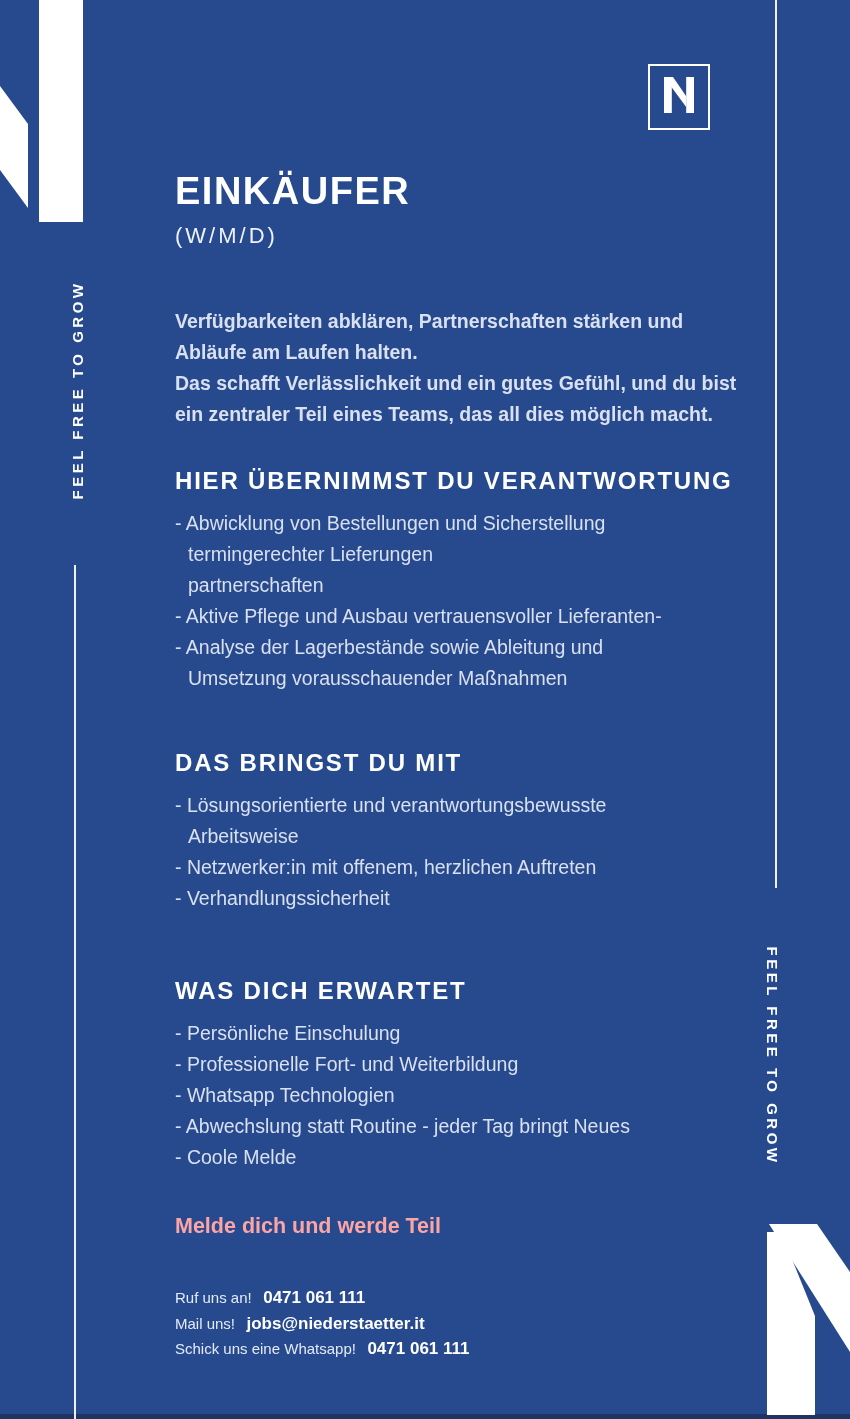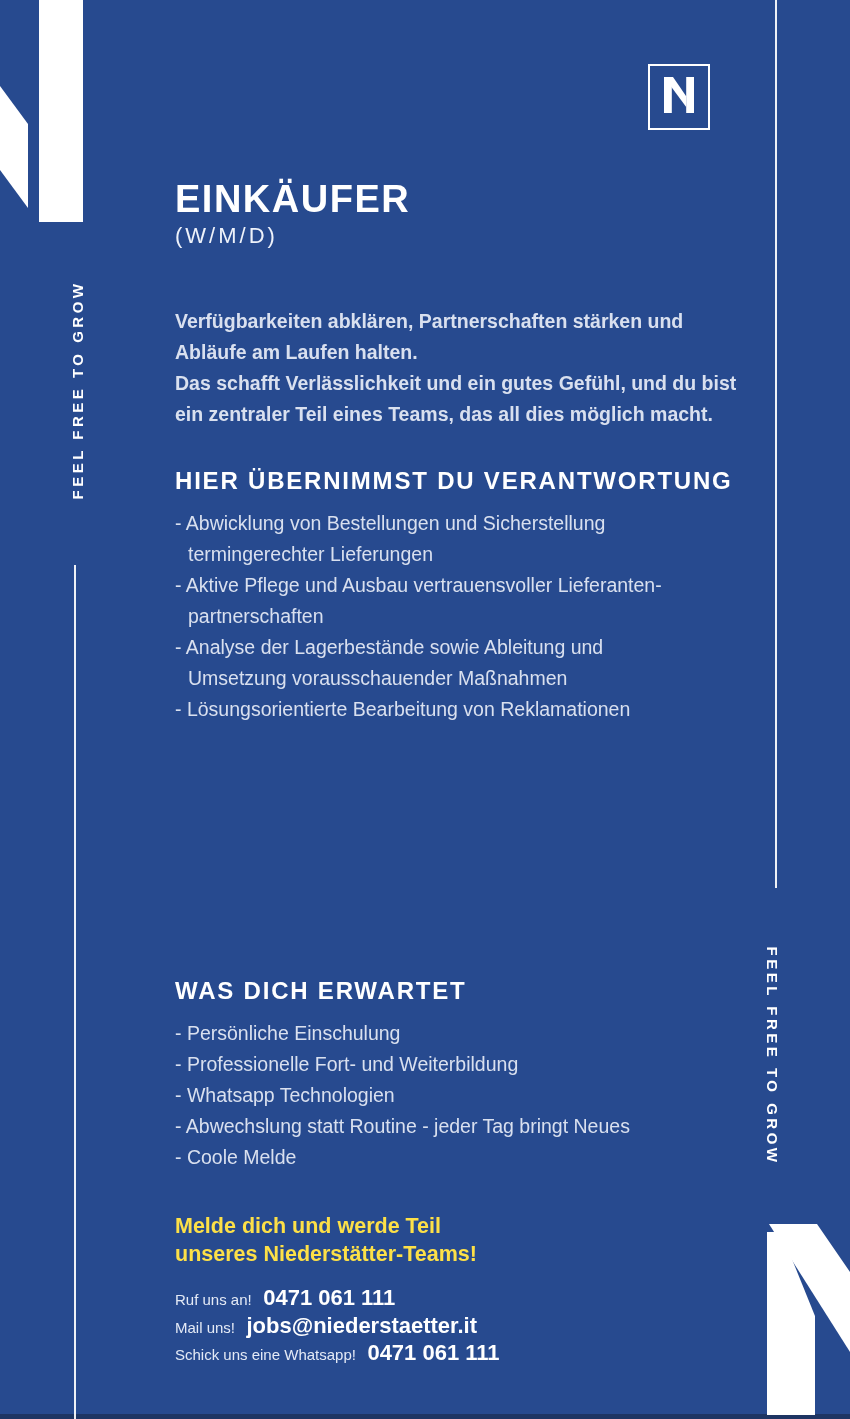--- a/index.html
+++ b/index.html
@@ -18,37 +18,37 @@
   .vtext{position:absolute;white-space:nowrap;font-weight:bold;font-size:15px;letter-spacing:3.5px;color:#ffffff;z-index:3;}
   .vtext-left{left:77px;top:390px;transform:translate(-50%,-50%) rotate(-90deg);}
   .vtext-right{left:772px;top:1056px;transform:translate(-50%,-50%) rotate(90deg);}
   
   .logo-box{
     position:absolute;left:648px;top:64px;width:62px;height:66px;
     border:2.5px solid #ffffff;box-sizing:border-box;
     display:flex;align-items:center;justify-content:center;z-index:3;
   }
   
-  .title{position:absolute;left:175px;top:170px;font-size:38px;font-weight:bold;letter-spacing:1.5px;z-index:4;margin-top:8px;}
+  .title{position:absolute;left:175px;top:170px;font-size:38px;font-weight:bold;letter-spacing:1.5px;z-index:4;}
   .subtitle{position:absolute;left:175px;top:223px;font-size:22px;letter-spacing:3px;font-weight:400;color:#eef2fa;z-index:4;text-align:right;}
   
   .block{position:absolute;left:175px;z-index:4;}
   .intro{top:306px;font-weight:bold;}
   .sec1{top:467px;}
   .sec2{top:749px;}
   .sec3{top:977px;}
   .line{font-size:19.5px;line-height:31px;color:#d9e0ef;white-space:nowrap;}
   .cont{padding-left:13px;}
   .sec-heading{font-size:24px;font-weight:bold;letter-spacing:1.8px;color:#ffffff;margin:0 0 13px 0;white-space:nowrap;}
   
-  .cta{top:1212px;font-size:21.5px;font-weight:bold;line-height:28px;color:#fde047;}
+  .cta{top:1212px;font-size:21.5px;font-weight:bold;line-height:28px;color:#fca5a5;}
   .contact{top:1285px;}
   .contact-row{line-height:25.5px;white-space:nowrap;}
   .contact-label{font-size:15px;color:#e4eaf6;}
-  .contact-value{font-size:22px;font-weight:bold;color:#ffffff;margin-left:7px;}
+  .contact-value{font-size:17px;font-weight:bold;color:#ffffff;margin-left:7px;}
   
   .bottombar{position:absolute;left:0;bottom:0;width:100%;height:5px;background:#1e3563;z-index:1;}
 </style>
 </head>
 <body>
 
 <div class="poster">
 
   <div class="corner-tl">
     <svg width="160" height="230" viewBox="0 0 160 230" aria-hidden="true">
@@ -87,40 +87,45 @@
     <div class="line">Verfügbarkeiten abklären, Partnerschaften stärken und</div>
     <div class="line">Abläufe am Laufen halten.</div>
     <div class="line">Das schafft Verlässlichkeit und ein gutes Gefühl, und du bist</div>
     <div class="line">ein zentraler Teil eines Teams, das all dies möglich macht.</div>
   </div>
 
   <div class="block sec1">
     <div class="sec-heading">HIER ÜBERNIMMST DU VERANTWORTUNG</div>
     <div class="line">- Abwicklung von Bestellungen und Sicherstellung</div>
     <div class="line cont">termingerechter Lieferungen</div>
+    <div class="line cont">partnerschaften</div>
     <div class="line">- Aktive Pflege und Ausbau vertrauensvoller Lieferanten-</div>
-    <div class="line cont">partnerschaften</div>
     <div class="line">- Analyse der Lagerbestände sowie Ableitung und</div>
     <div class="line cont">Umsetzung vorausschauender Maßnahmen</div>
-    <div class="line">- Lösungsorientierte Bearbeitung von Reklamationen</div>
   </div>
 
+  <div class="block sec2">
+    <div class="sec-heading">DAS BRINGST DU MIT</div>
+    <div class="line">- Lösungsorientierte und verantwortungsbewusste</div>
+    <div class="line cont">Arbeitsweise</div>
+    <div class="line">- Netzwerker:in mit offenem, herzlichen Auftreten</div>
+    <div class="line">- Verhandlungssicherheit</div>
+  </div>
 
   <div class="block sec3">
     <div class="sec-heading">WAS DICH ERWARTET</div>
     <div class="line">- Persönliche Einschulung</div>
     <div class="line">- Professionelle Fort- und Weiterbildung</div>
     <div class="line">- Whatsapp Technologien</div>
     <div class="line">- Abwechslung statt Routine - jeder Tag bringt Neues</div>
     <div class="line">- Coole Melde</div>
   </div>
 
   <div class="block cta">
     <div>Melde dich und werde Teil</div>
-    <div>unseres Niederstätter-Teams!</div>
   </div>
 
   <div class="block contact">
     <div class="contact-row">
       <span class="contact-label">Ruf uns an!</span>
       <span class="contact-value">0471 061 111</span>
     </div>
     <div class="contact-row">
       <span class="contact-label">Mail uns!</span>
       <span class="contact-value">jobs@niederstaetter.it</span>

